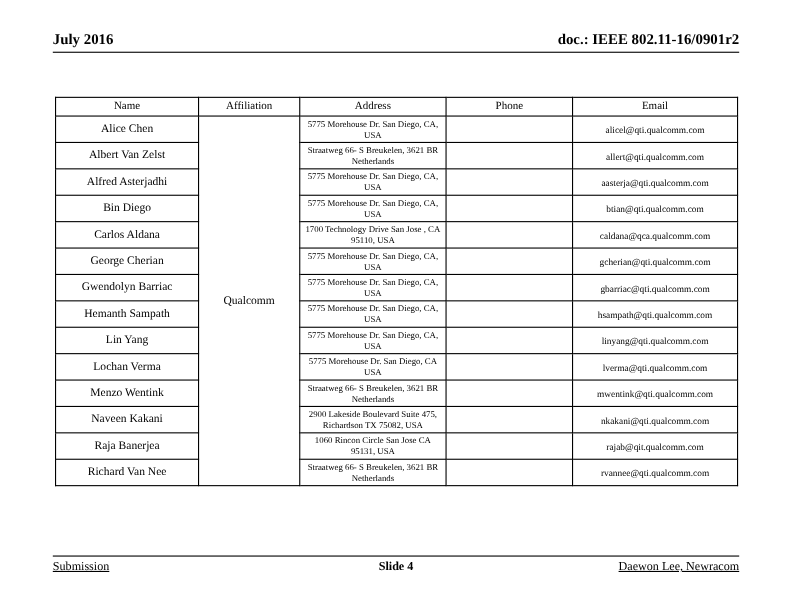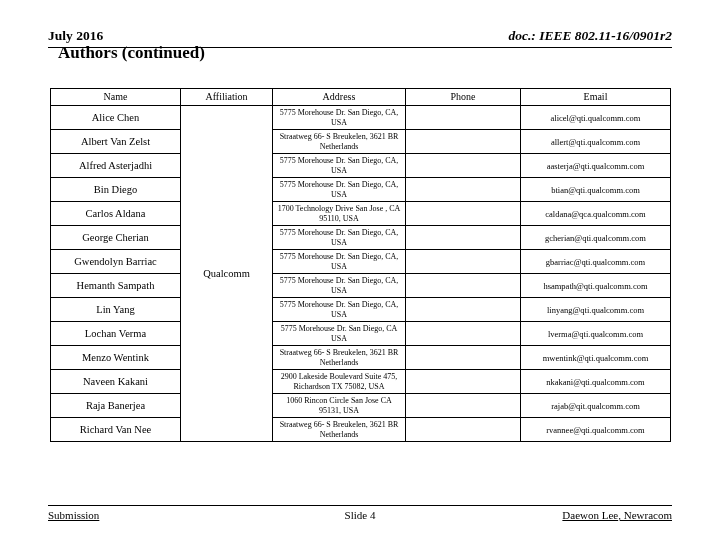--- a/index.html
+++ b/index.html
@@ -40,21 +40,20 @@
     letter-spacing: 0px;
     white-space: nowrap;
   }
   .header-doc {
     position: absolute;
     right: 0;
     top: 0;
     font-size: 13.5px;
     font-weight: bold;
     white-space: nowrap;
-    font-style: italic;
   }
   .header-rule {
     position: absolute;
     left: 0;
     top: 19px;
     width: 624px;
     height: 0;
     border-top: 1.3px solid #000;
   }
   .slide-title {
@@ -139,41 +138,41 @@
     top: 0;
     white-space: nowrap;
     text-decoration: underline;
   }
   .footer-center {
     position: absolute;
     left: 50%;
     top: 0;
     transform: translateX(-50%);
     white-space: nowrap;
+    font-weight: bold;
   }
   .footer-right {
     position: absolute;
     right: 0;
     top: 0;
     white-space: nowrap;
     text-decoration: underline;
   }
 </style>
 </head>
 <body>
 
 <div class="slide">
 
   <div class="header">
     <div class="header-date">July 2016</div>
     <div class="header-doc">doc.: IEEE 802.11-16/0901r2</div>
     <div class="header-rule"></div>
   </div>
 
-  <div class="slide-title">Authors (continued)</div>
 
   <table class="authors-table">
     <colgroup>
       <col class="col-name">
       <col class="col-affil">
       <col class="col-addr">
       <col class="col-phone">
       <col class="col-email">
     </colgroup>
     <thead>

